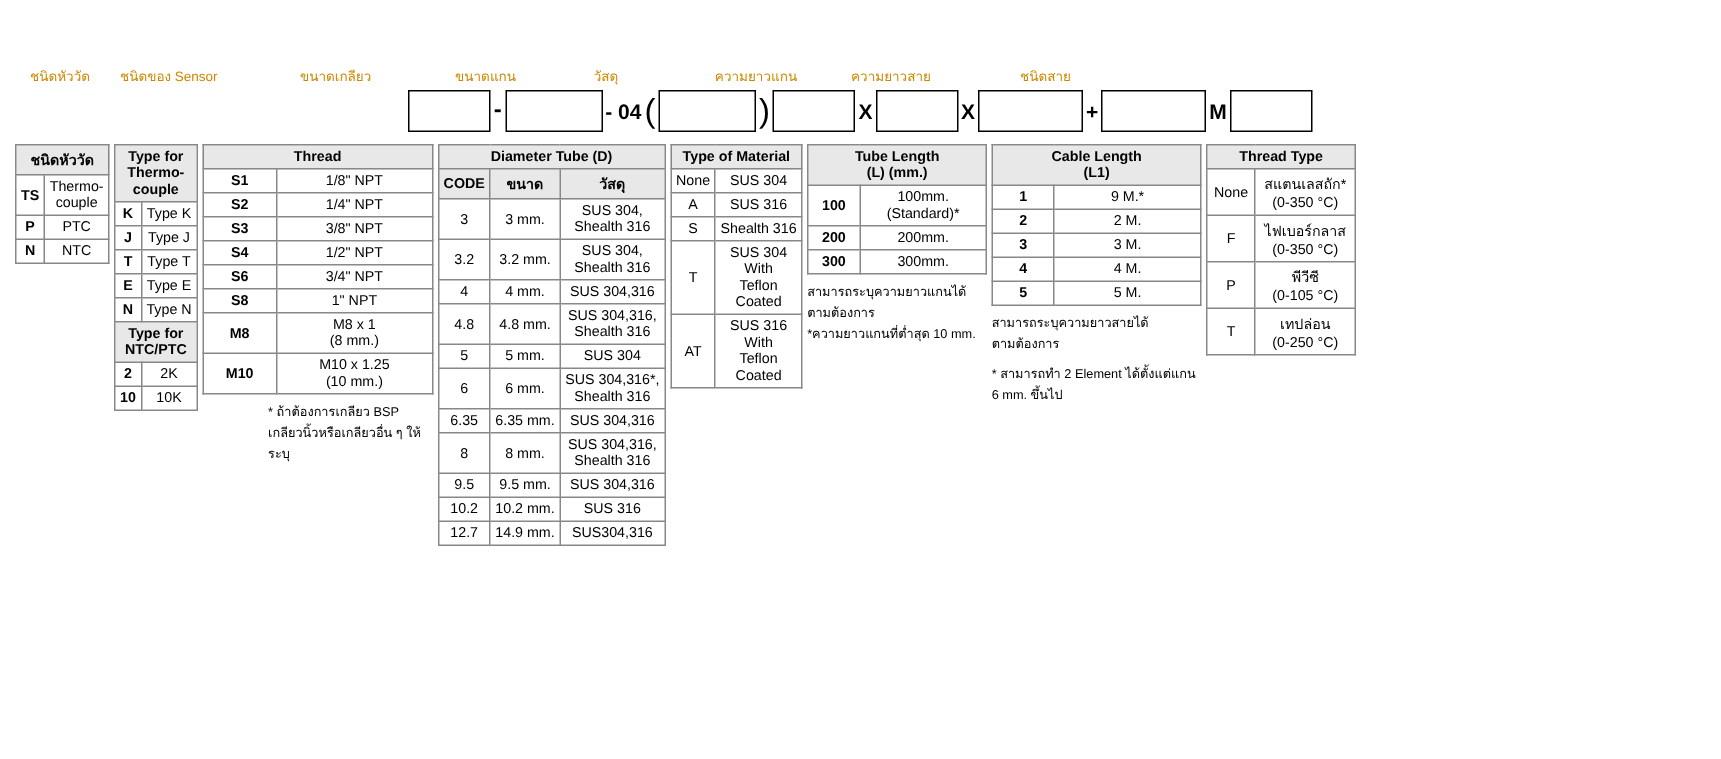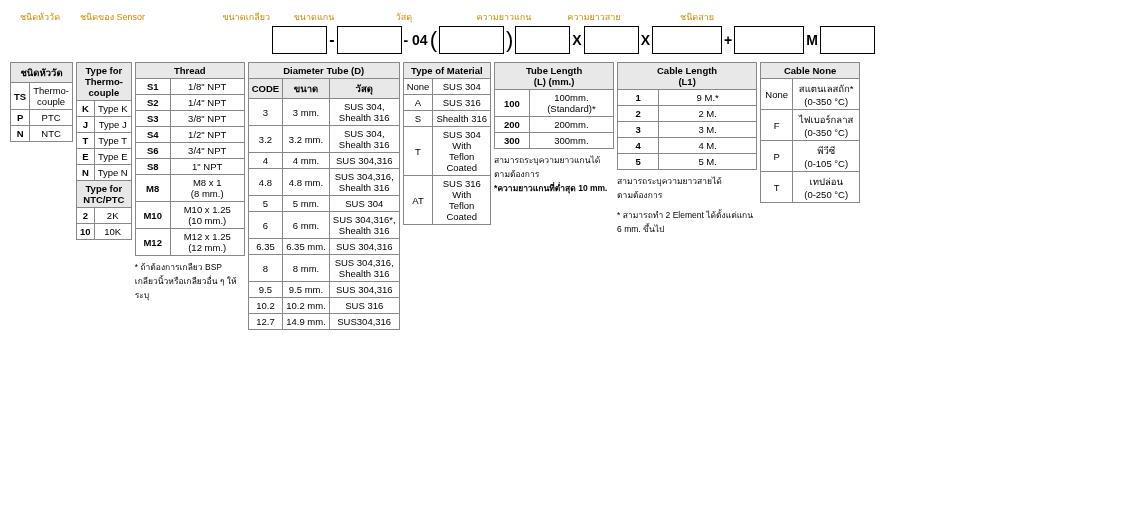--- a/index.html
+++ b/index.html
@@ -37,25 +37,25 @@
 
     <div style="display:flex; align-items:flex-end; gap:0; font-size:9px; color:#cc8800; margin-bottom:2px; position:relative; width:100%;">
       <div style="display:flex; flex-direction:column; align-items:center; width:60px;">
         <span style="color:#cc8800;">ชนิดหัววัด</span>
       </div>
       <div style="width:10px;"></div>
       <div style="display:flex; flex-direction:column; align-items:flex-start; width:70px;">
         <span style="color:#cc8800;">ชนิดของ Sensor</span>
       </div>
       <div style="width:50px;"></div>
-      <div style="display:flex; flex-direction:column; align-items:flex-end; width:70px;">
+      <div style="display:flex; flex-direction:column; align-items:flex-start; width:70px;">
         <span style="color:#cc8800;">ขนาดเกลียว</span>
       </div>
       <div style="width:14px;"></div>
-      <div style="display:flex; flex-direction:column; align-items:center; width:60px;">
+      <div style="display:flex; flex-direction:column; align-items:flex-end; width:60px;margin-top:34px;">
         <span style="color:#cc8800;">ขนาดแกน</span>
       </div>
       <div style="width:30px;"></div>
       <div style="display:flex; flex-direction:column; align-items:center; width:60px;">
         <span style="color:#cc8800;">วัสดุ</span>
       </div>
       <div style="width:30px;"></div>
       <div style="display:flex; flex-direction:column; align-items:center; width:80px;">
         <span style="color:#cc8800;">ความยาวแกน</span>
       </div>
@@ -185,27 +185,23 @@
               <td>1" NPT</td>
             </tr>
         <tr>
               <td><b>M8</b></td>
               <td>M8 x 1<br>(8 mm.)</td>
             </tr>
         <tr>
               <td><b>M10</b></td>
               <td>M10 x 1.25<br>(10 mm.)</td>
             </tr>
-        <tr>
-              <td><b>M12</b></td>
-              <td>M12 x 1.25<br>(12 mm.)</td>
-            </tr>
-      </tbody>
-        </table>
-      <div style="font-size:8.5px; margin-top:4px; max-width:110px;">
+      </tbody>
+        </table>
+      <div style="font-size:8.5px; margin-top:4px; max-width:110px;margin-left:44px;">
         * ถ้าต้องการเกลียว BSP<br>เกลียวนิ้วหรือเกลียวอื่น ๆ ให้ระบุ
       </div>
     </div>
 
     <div>
       <table>
         <tbody>
             <tr>
               <th colspan="3">Diameter Tube (D)</th>
             </tr>
@@ -317,21 +313,21 @@
               <td><b>200</b></td>
               <td>200mm.</td>
             </tr>
         <tr>
               <td><b>300</b></td>
               <td>300mm.</td>
             </tr>
       </tbody>
         </table>
       <div style="font-size:8.5px; margin-top:4px; max-width:120px;">สามารถระบุความยาวแกนได้ตามต้องการ</div>
-      <div style="font-size:8.5px; max-width:120px;font-weight:bold;">*ความยาวแกนที่ต่ำสุด 10 mm.</div>
+      <div style="font-size:8.5px; max-width:120px;">*ความยาวแกนที่ต่ำสุด 10 mm.</div>
     </div>
 
     <div style="display:flex; flex-direction:column;">
       <table style="min-width:100px;">
         <tbody>
             <tr>
               <th colspan="2">Cable Length<br>(L1)</th>
             </tr>
         <tr>
               <td><b>1</b></td>
@@ -356,21 +352,21 @@
       </tbody>
         </table>
       <div style="font-size:8.5px; margin-top:4px; max-width:110px;">สามารถระบุความยาวสายได้ตามต้องการ</div>
       <div style="font-size:8.5px; margin-top:6px; max-width:140px;">* สามารถทำ 2 Element ได้ตั้งแต่แกน 6 mm. ขึ้นไป</div>
     </div>
 
     <div>
       <table style="min-width:100px;">
         <tbody>
             <tr>
-              <th colspan="2">Cable None</th>
+              <th colspan="2">Thread Type</th>
             </tr>
         <tr>
           <td>None</td>
           <td>สแตนเลสถัก*<br>(0-350 °C)</td>
         </tr>
         <tr>
           <td>F</td>
           <td>ไฟเบอร์กลาส<br>(0-350 °C)</td>
         </tr>
         <tr>

